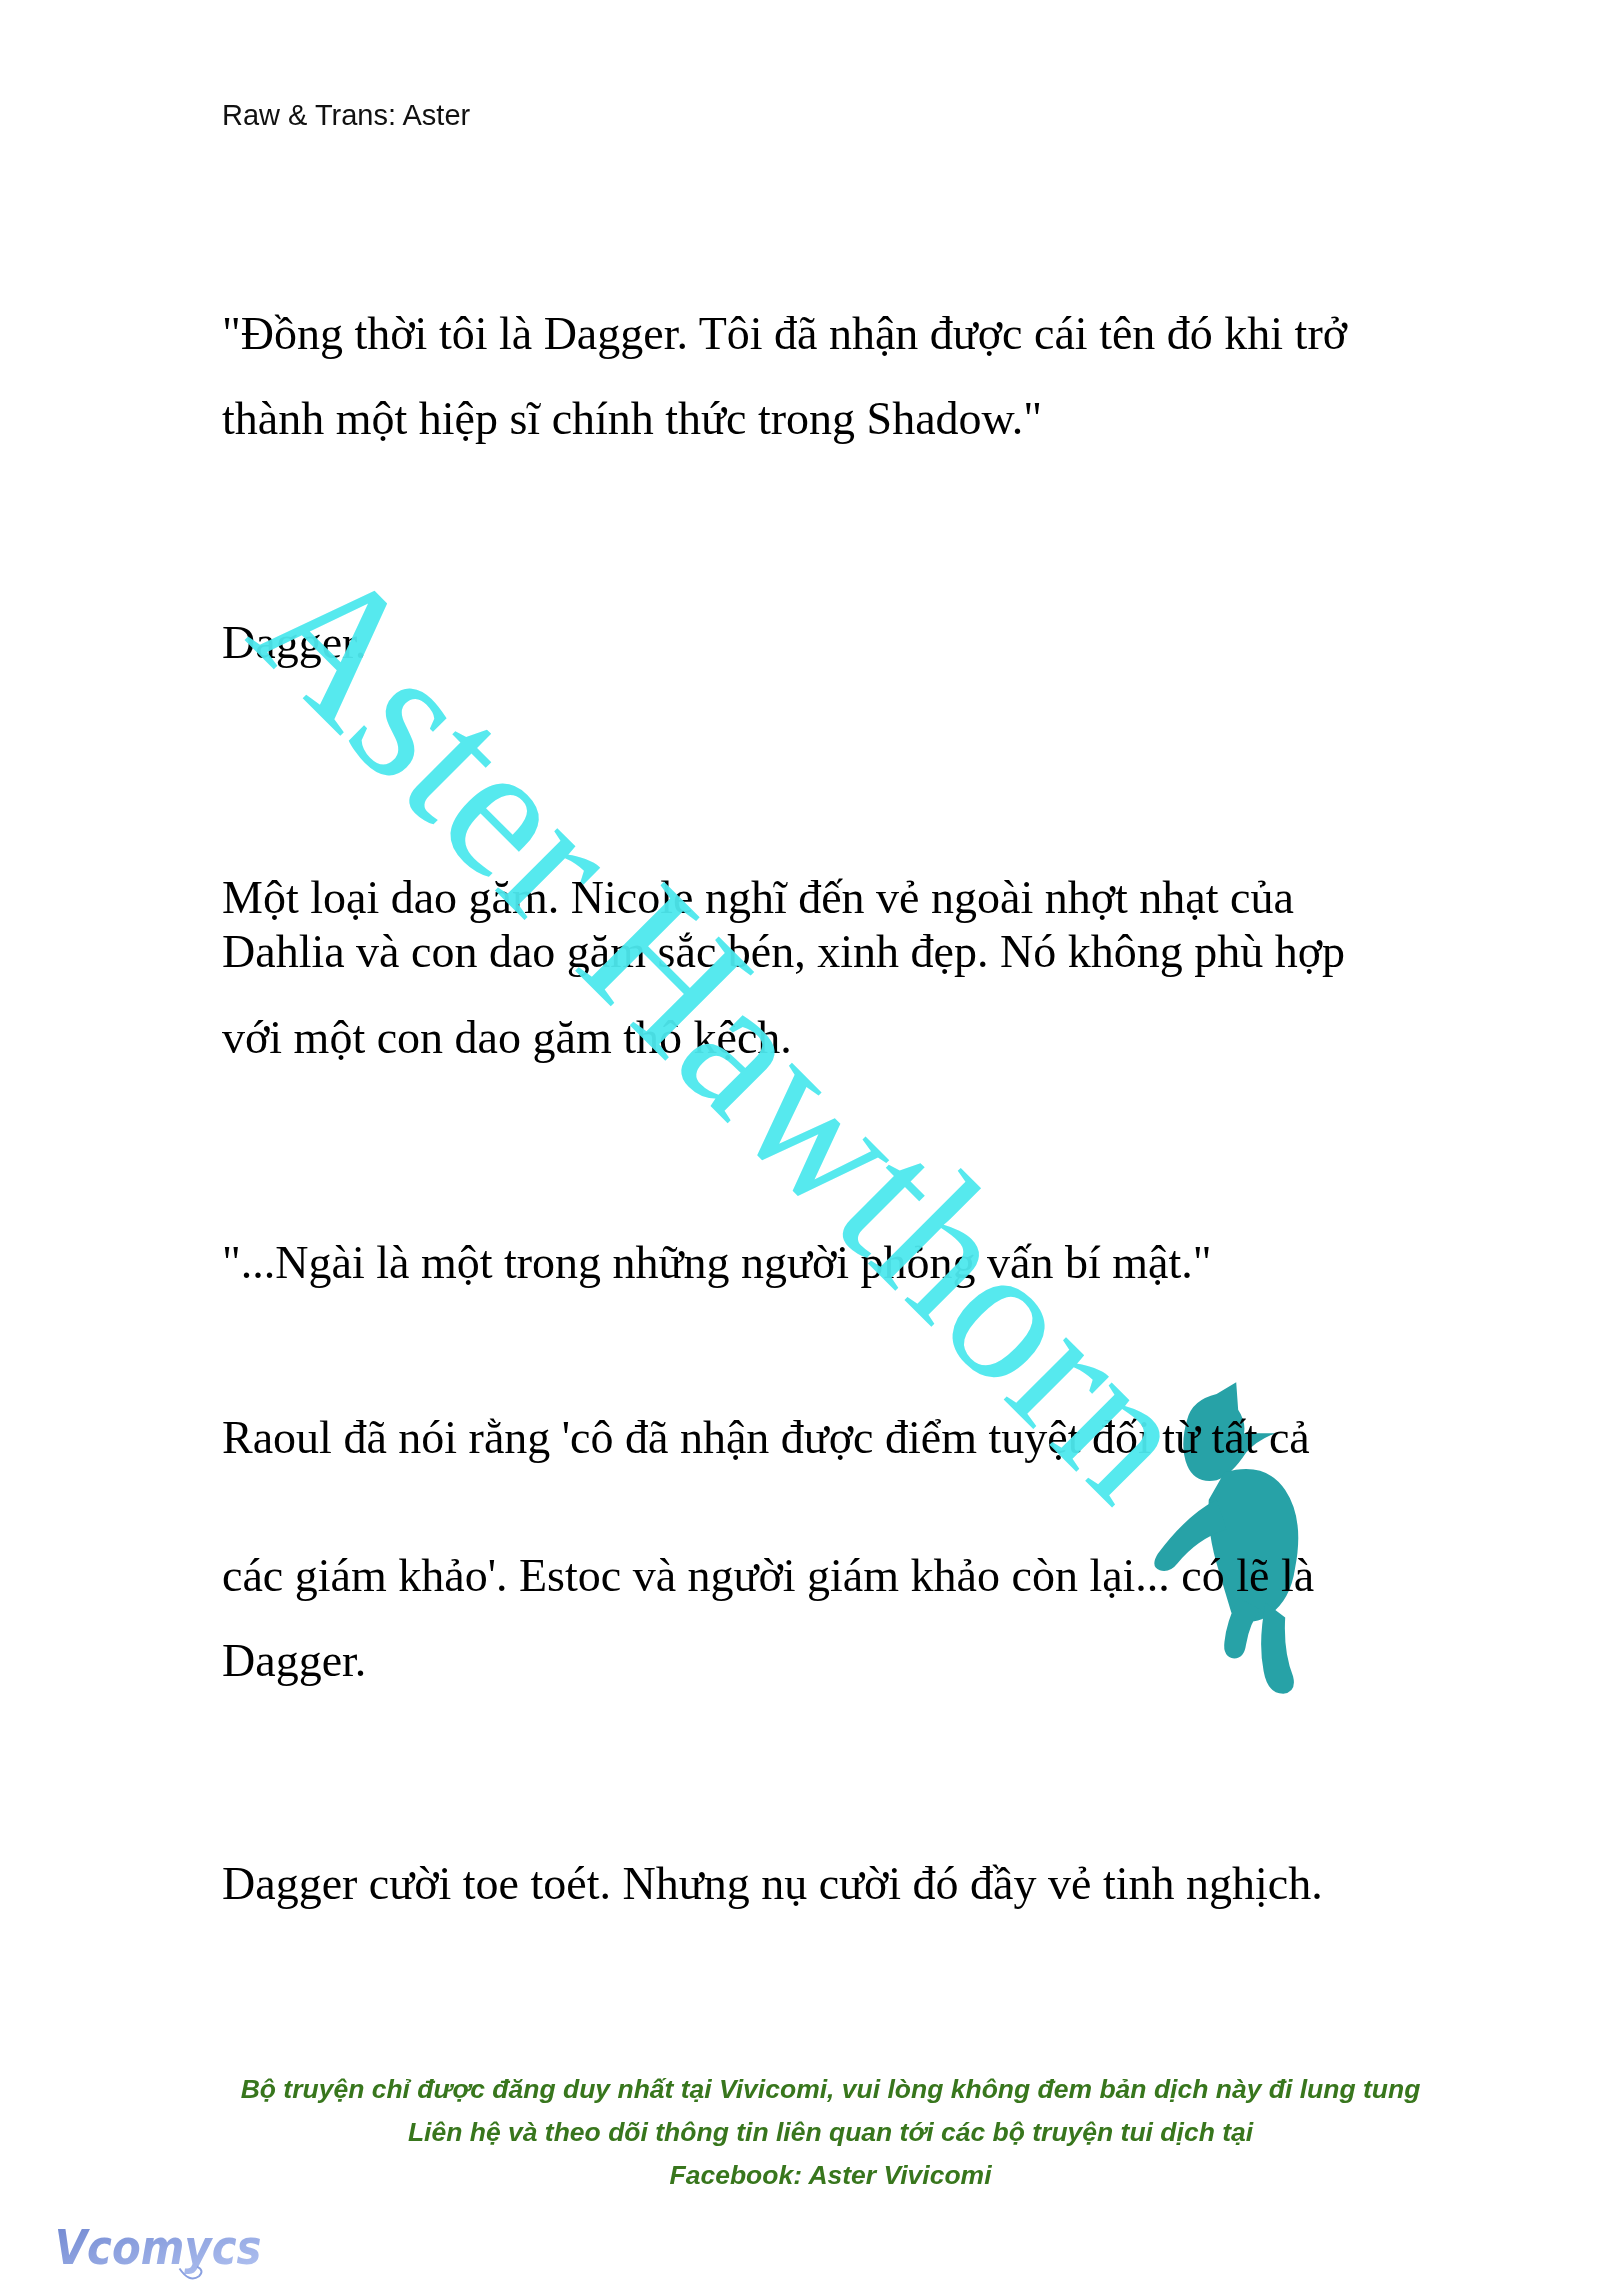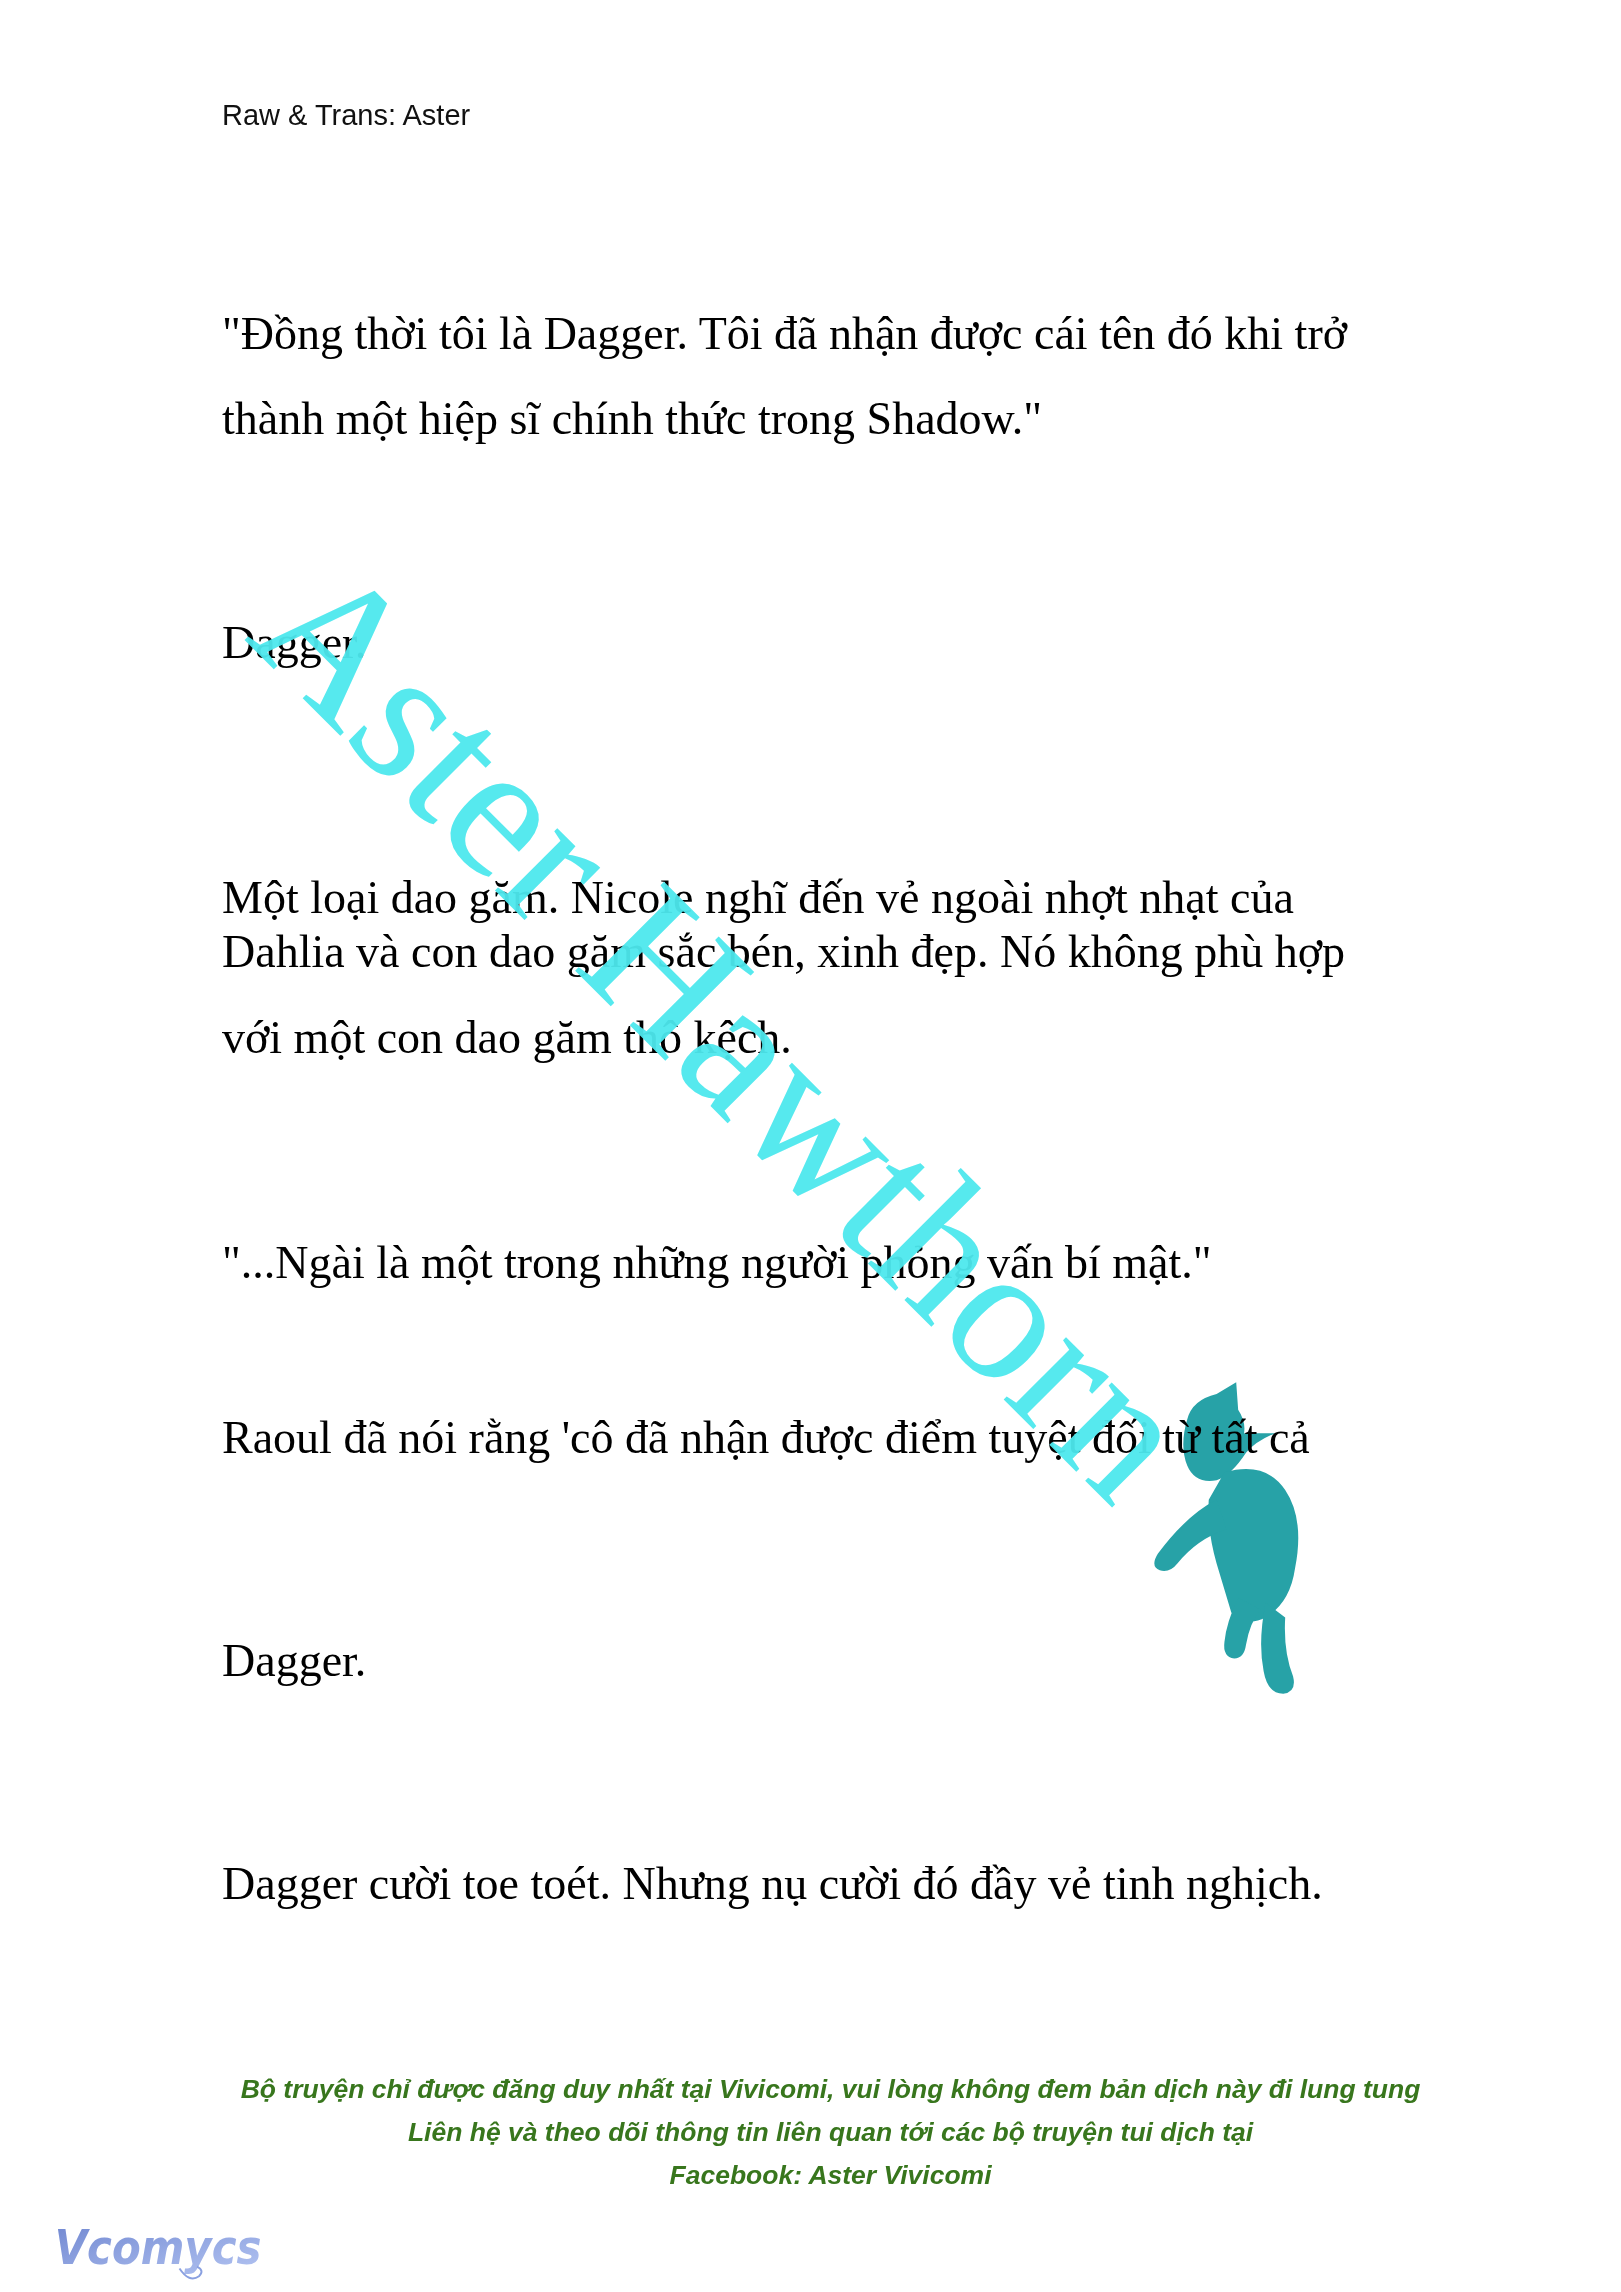--- a/index.html
+++ b/index.html
@@ -42,20 +42,21 @@
   <div class="header">Raw &amp; Trans: Aster</div>
 
   <div class="line" style="top:306px">"Đồng thời tôi là Dagger. Tôi đã nhận được cái tên đó khi trở</div>
   <div class="line" style="top:391px">thành một hiệp sĩ chính thức trong Shadow."</div>
   <div class="line" style="top:615px">Dagger.</div>
   <div class="line" style="top:870px">Một loại dao găm. Nicole nghĩ đến vẻ ngoài nhợt nhạt của</div>
   <div class="line" style="top:924px">Dahlia và con dao găm sắc bén, xinh đẹp. Nó không phù hợp</div>
   <div class="line" style="top:1010px">với một con dao găm thô kệch.</div>
   <div class="line" style="top:1235px">"...Ngài là một trong những người phỏng vấn bí mật."</div>
   <div class="line" style="top:1410px">Raoul đã nói rằng 'cô đã nhận được điểm tuyệt đối từ tất cả</div>
+  <div class="line" style="top:1548px">các giám khảo'. Estoc và người giám khảo còn lại... có lẽ là</div>
   <div class="line" style="top:1633px">Dagger.</div>
   <div class="line" style="top:1856px">Dagger cười toe toét. Nhưng nụ cười đó đầy vẻ tinh nghịch.</div>
 
   <div class="watermark">
     <span>Aster Hawthorn</span>
   </div>
 
   <svg class="cat" viewBox="0 0 200 320">
     <g fill="#27a2a7">
 

